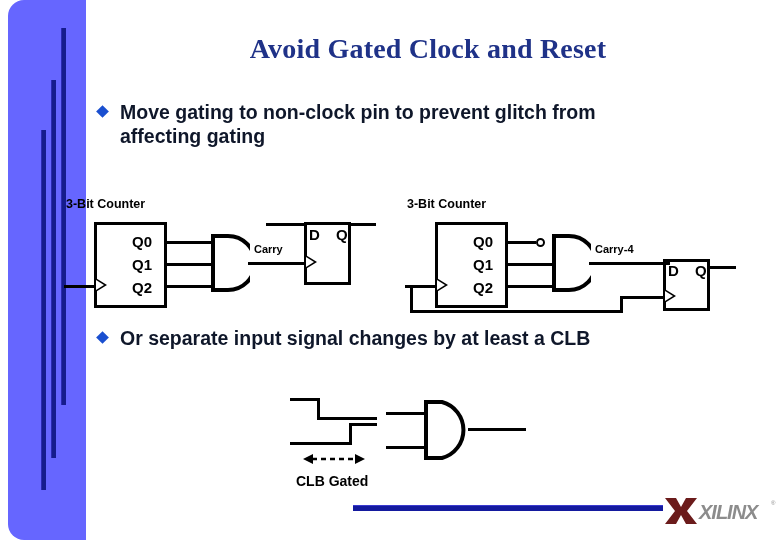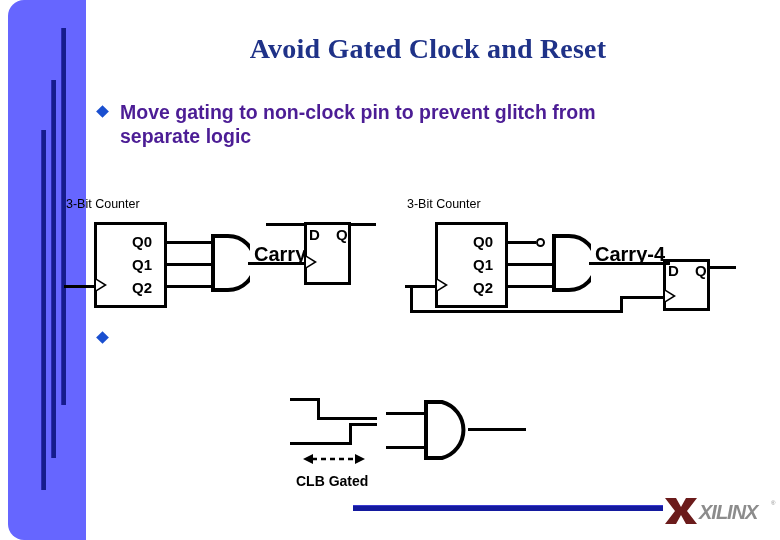--- a/index.html
+++ b/index.html
@@ -67,30 +67,30 @@
     background: #1a4fd0;
     transform: rotate(45deg);
     flex: 0 0 auto;
     margin-top: 7px;
     margin-right: 13px;
   }
   .bullet-text {
     font-family: "Liberation Sans", sans-serif;
     font-size: 19.5px;
     font-weight: bold;
-    color: #4c1d95;
+    color: #0f172a;
     line-height: 24px;
   }
 
   
   .circuit-label {
     position: absolute;
     font-family: "Liberation Sans", sans-serif;
     font-size: 12.5px;
-    font-weight: normal;
+    font-weight: bold;
     color: #000000;
     white-space: nowrap;
   }
   .wire {
     position: absolute;
     background: #000000;
   }
   .wire-h { height: 3px; }
   .wire-v { width: 3px; }
   .box {
@@ -103,21 +103,21 @@
     position: absolute;
     font-family: "Liberation Sans", sans-serif;
     font-size: 15px;
     font-weight: bold;
     color: #000000;
     white-space: nowrap;
   }
   .sig-label {
     position: absolute;
     font-family: "Liberation Sans", sans-serif;
-    font-size: 20px;
+    font-size: 11px;
     font-weight: bold;
     color: #000000;
     white-space: nowrap;
   }
   .clk-tri {
     position: absolute;
     width: 0; height: 0;
     border-top: 8px solid transparent;
     border-bottom: 8px solid transparent;
     border-left: 13px solid #000000;
@@ -185,21 +185,21 @@
   <div class="accent-bar" style="left:53px; top:28px;  height:377px;"></div>
   <div class="accent-bar" style="left:43px; top:80px;  height:378px;"></div>
   <div class="accent-bar" style="left:33px; top:130px; height:360px;"></div>
 
   <div class="slide-title">Avoid Gated Clock and Reset</div>
 
   <div class="bullet-row" style="left:90px; top:100px; width:660px;">
     <div class="bullet-diamond"></div>
     <div>
       <div class="bullet-text">Move gating to non-clock pin to prevent glitch from</div>
-      <div class="bullet-text">separate logic</div>
+      <div class="bullet-text">affecting gating</div>
     </div>
   </div>
 
   <div class="circuit-label" style="left:58px; top:197px;">3-Bit Counter</div>
 
   <div class="box" style="left:86px; top:222px; width:73px; height:86px;"></div>
   <div class="pin-label" style="left:124px; top:233px;">Q0</div>
   <div class="pin-label" style="left:124px; top:256px;">Q1</div>
   <div class="pin-label" style="left:124px; top:279px;">Q2</div>
 
@@ -257,20 +257,21 @@
   <div class="clk-tri-inner" style="left:657px; top:291px;"></div>
 
   <div class="wire wire-v" style="left:402px; top:285px; height:28px;"></div>
   <div class="wire wire-h" style="left:402px; top:310px; width:213px;"></div>
   <div class="wire wire-v" style="left:612px; top:296px; height:17px;"></div>
   <div class="wire wire-h" style="left:612px; top:296px; width:45px;"></div>
 
   <div class="bullet-row" style="left:90px; top:326px; width:660px;">
     <div class="bullet-diamond"></div>
     <div>
+      <div class="bullet-text">Or separate input signal changes by at least a CLB</div>
     </div>
   </div>
 
   <div class="wire wire-h" style="left:282px; top:398px; width:30px;"></div>
   <div class="wire wire-v" style="left:309px; top:398px; height:22px;"></div>
   <div class="wire wire-h" style="left:309px; top:417px; width:60px;"></div>
 
   <div class="wire wire-h" style="left:282px; top:442px; width:62px;"></div>
   <div class="wire wire-v" style="left:341px; top:423px; height:22px;"></div>
   <div class="wire wire-h" style="left:341px; top:423px; width:28px;"></div>

